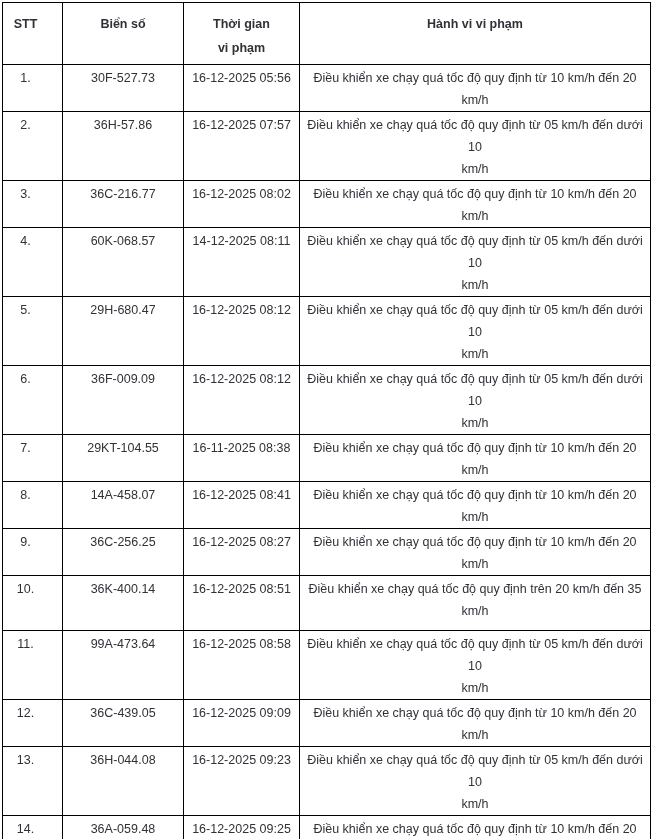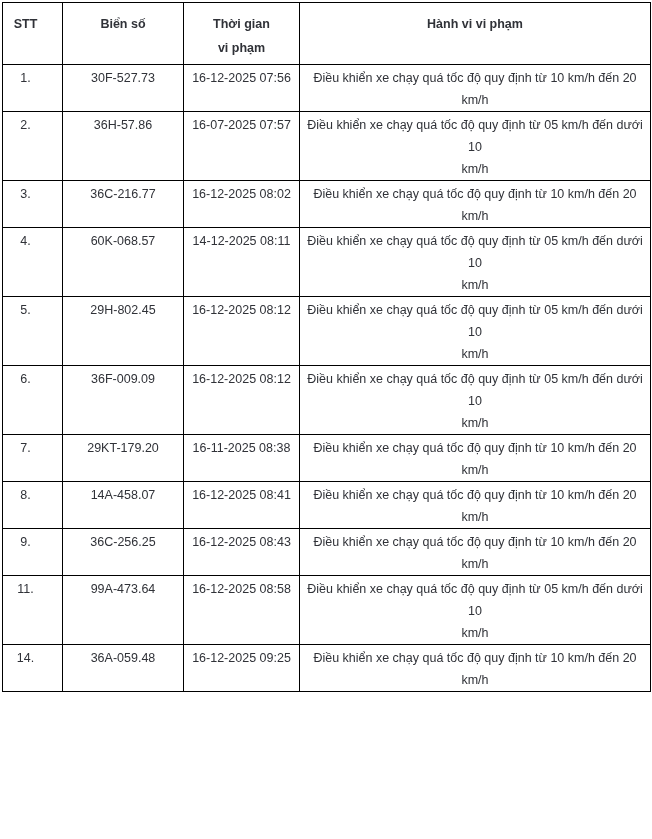--- a/index.html
+++ b/index.html
@@ -60,79 +60,99 @@
         <th>Biển số</th>
         <th>Thời gian
 vi phạm</th>
         <th>Hành vi vi phạm</th>
       </tr>
     </thead>
     <tbody id="tbody">
         <tr style="height: 30px;">
           <td class="stt-cell">1.</td>
           <td class="plate-cell">30F-527.73</td>
-          <td class="time-cell">16-12-2025 07:56</td>
+          <td class="time-cell">16-12-2025 05:56</td>
           <td class="violation-cell">Điều khiển xe chạy quá tốc độ quy định từ 10 km/h đến 20 km/h</td>
         </tr>
         <tr style="height: 55px;">
           <td class="stt-cell">2.</td>
           <td class="plate-cell">36H-57.86</td>
-          <td class="time-cell">16-07-2025 07:57</td>
+          <td class="time-cell">16-12-2025 07:57</td>
           <td class="violation-cell">Điều khiển xe chạy quá tốc độ quy định từ 05 km/h đến dưới 10
 km/h</td>
         </tr>
         <tr style="height: 28px;">
           <td class="stt-cell">3.</td>
           <td class="plate-cell">36C-216.77</td>
           <td class="time-cell">16-12-2025 08:02</td>
           <td class="violation-cell">Điều khiển xe chạy quá tốc độ quy định từ 10 km/h đến 20 km/h</td>
         </tr>
         <tr style="height: 55px;">
           <td class="stt-cell">4.</td>
           <td class="plate-cell">60K-068.57</td>
           <td class="time-cell">14-12-2025 08:11</td>
           <td class="violation-cell">Điều khiển xe chạy quá tốc độ quy định từ 05 km/h đến dưới 10
 km/h</td>
         </tr>
         <tr style="height: 52px;">
           <td class="stt-cell">5.</td>
-          <td class="plate-cell">29H-802.45</td>
+          <td class="plate-cell">29H-680.47</td>
           <td class="time-cell">16-12-2025 08:12</td>
           <td class="violation-cell">Điều khiển xe chạy quá tốc độ quy định từ 05 km/h đến dưới 10
 km/h</td>
         </tr>
         <tr style="height: 51px;">
           <td class="stt-cell">6.</td>
           <td class="plate-cell">36F-009.09</td>
           <td class="time-cell">16-12-2025 08:12</td>
           <td class="violation-cell">Điều khiển xe chạy quá tốc độ quy định từ 05 km/h đến dưới 10
 km/h</td>
         </tr>
         <tr style="height: 32px;">
           <td class="stt-cell">7.</td>
-          <td class="plate-cell">29KT-179.20</td>
+          <td class="plate-cell">29KT-104.55</td>
           <td class="time-cell">16-11-2025 08:38</td>
           <td class="violation-cell">Điều khiển xe chạy quá tốc độ quy định từ 10 km/h đến 20 km/h</td>
         </tr>
         <tr style="height: 30px;">
           <td class="stt-cell">8.</td>
           <td class="plate-cell">14A-458.07</td>
           <td class="time-cell">16-12-2025 08:41</td>
           <td class="violation-cell">Điều khiển xe chạy quá tốc độ quy định từ 10 km/h đến 20 km/h</td>
         </tr>
         <tr style="height: 30px;">
           <td class="stt-cell">9.</td>
           <td class="plate-cell">36C-256.25</td>
-          <td class="time-cell">16-12-2025 08:43</td>
+          <td class="time-cell">16-12-2025 08:27</td>
           <td class="violation-cell">Điều khiển xe chạy quá tốc độ quy định từ 10 km/h đến 20 km/h</td>
+        </tr>
+        <tr style="height: 55px;">
+          <td class="stt-cell">10.</td>
+          <td class="plate-cell">36K-400.14</td>
+          <td class="time-cell">16-12-2025 08:51</td>
+          <td class="violation-cell">Điều khiển xe chạy quá tốc độ quy định trên 20 km/h đến 35
+km/h</td>
         </tr>
         <tr style="height: 53px;">
           <td class="stt-cell">11.</td>
           <td class="plate-cell">99A-473.64</td>
           <td class="time-cell">16-12-2025 08:58</td>
+          <td class="violation-cell">Điều khiển xe chạy quá tốc độ quy định từ 05 km/h đến dưới 10
+km/h</td>
+        </tr>
+        <tr style="height: 30px;">
+          <td class="stt-cell">12.</td>
+          <td class="plate-cell">36C-439.05</td>
+          <td class="time-cell">16-12-2025 09:09</td>
+          <td class="violation-cell">Điều khiển xe chạy quá tốc độ quy định từ 10 km/h đến 20 km/h</td>
+        </tr>
+        <tr style="height: 55px;">
+          <td class="stt-cell">13.</td>
+          <td class="plate-cell">36H-044.08</td>
+          <td class="time-cell">16-12-2025 09:23</td>
           <td class="violation-cell">Điều khiển xe chạy quá tốc độ quy định từ 05 km/h đến dưới 10
 km/h</td>
         </tr>
         <tr style="height: 30px;">
           <td class="stt-cell">14.</td>
           <td class="plate-cell">36A-059.48</td>
           <td class="time-cell">16-12-2025 09:25</td>
           <td class="violation-cell">Điều khiển xe chạy quá tốc độ quy định từ 10 km/h đến 20 km/h</td>
         </tr>
       </tbody>

